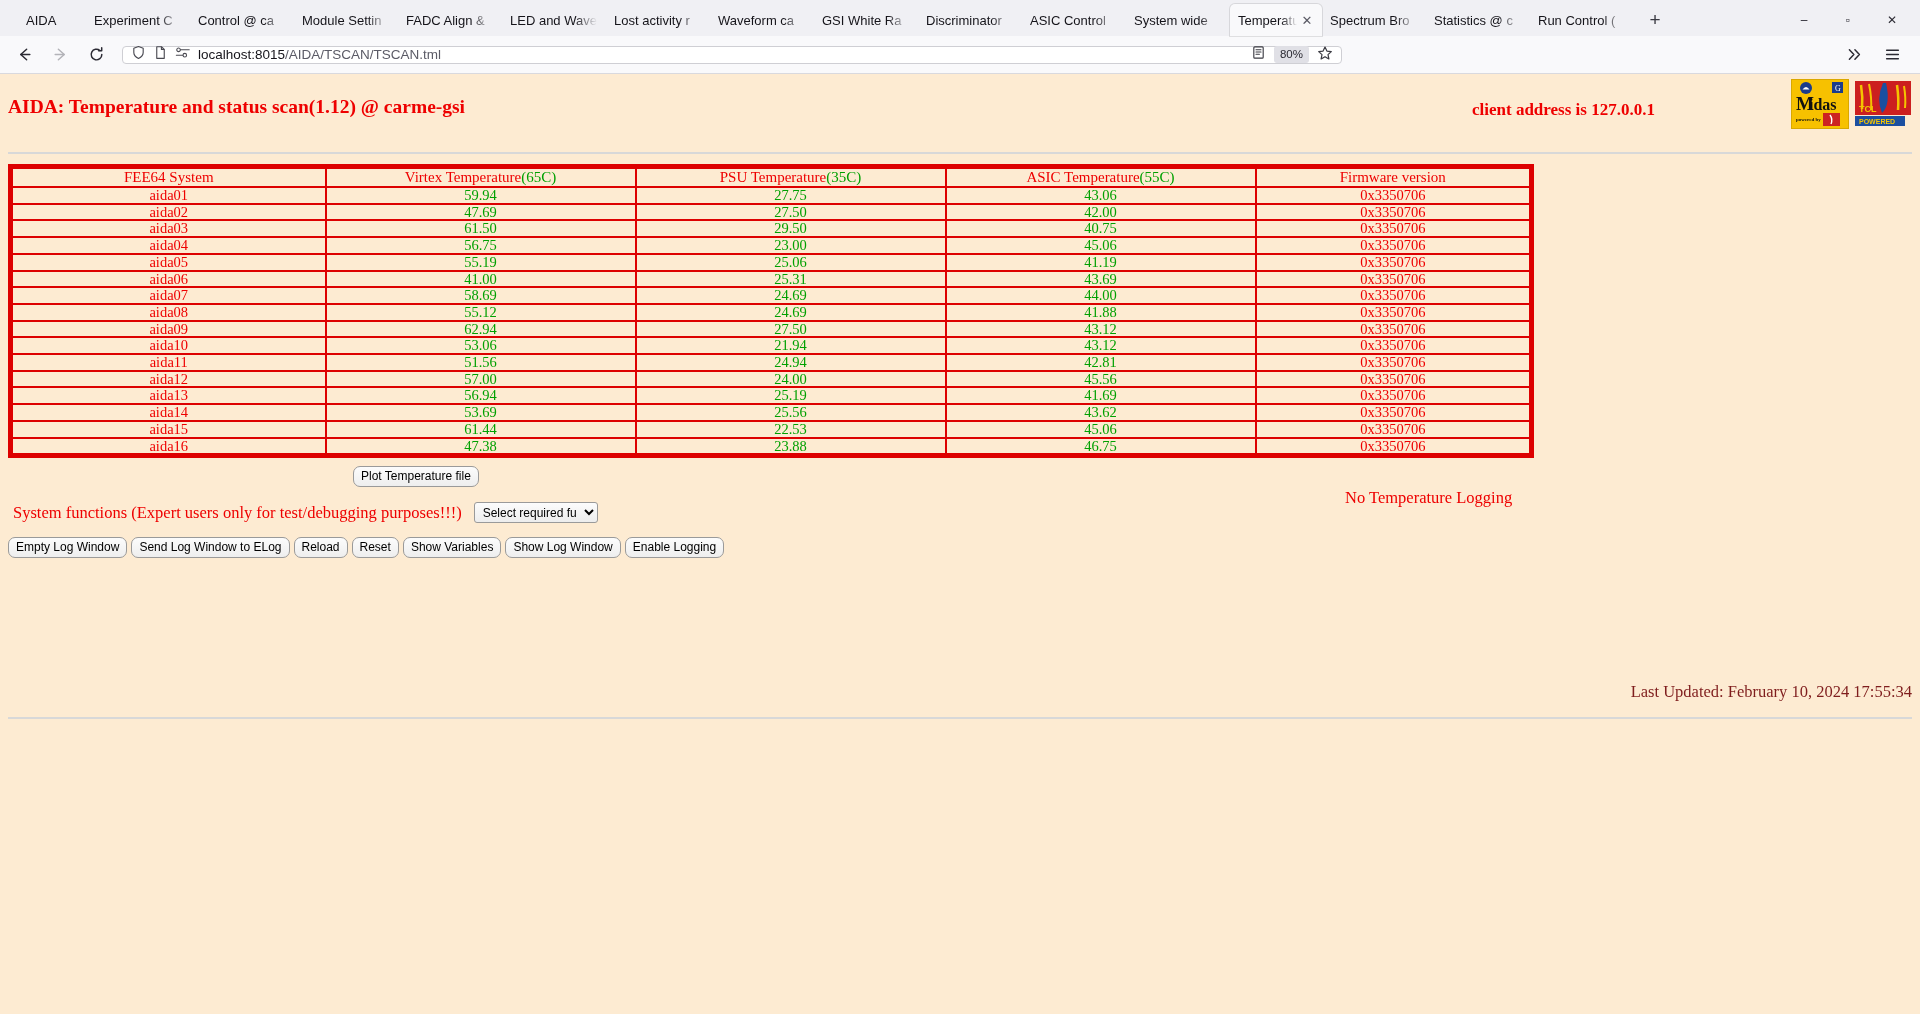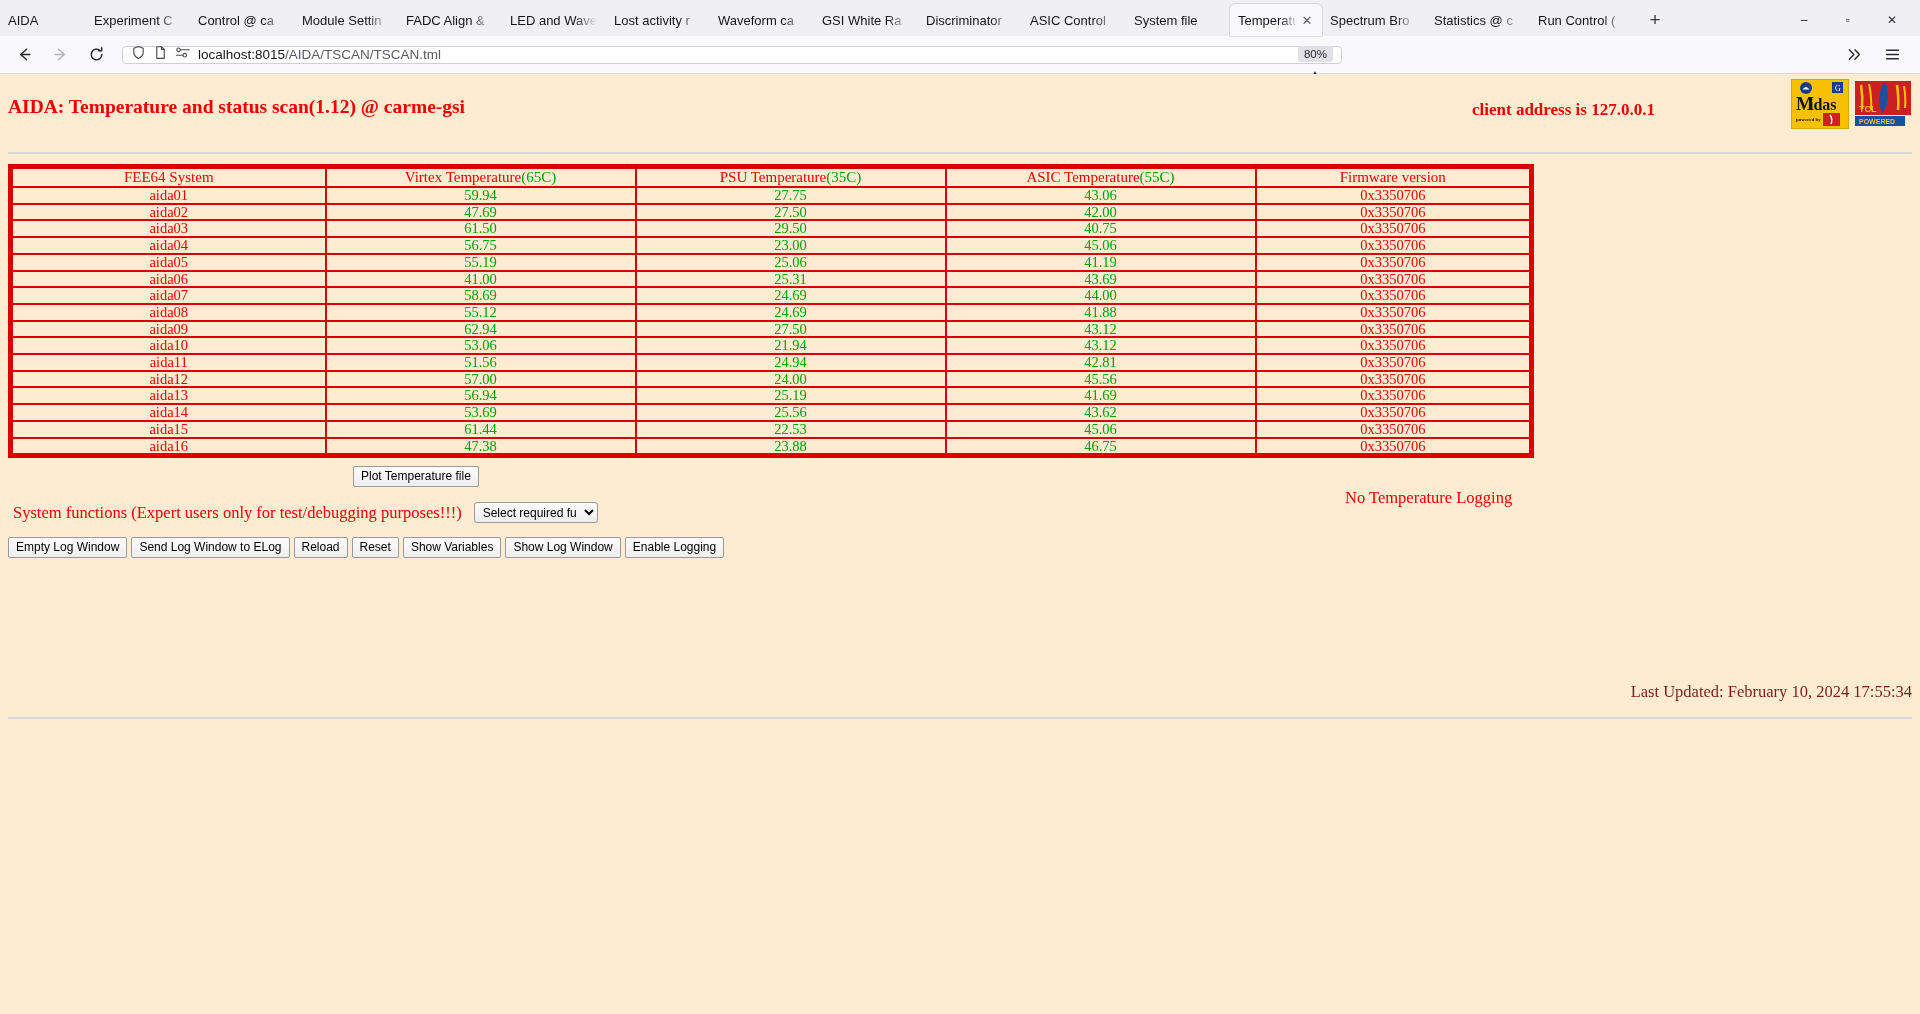--- a/index.html
+++ b/index.html
@@ -21,21 +21,21 @@
   }
   .tab {
     height: 32px; max-width: 104px; min-width: 60px; flex: 0 1 104px;
     display: flex; align-items: center;
     padding: 0 8px; margin-top: 4px;
     font-size: 13px; color: #15141a;
     border-radius: 5px 5px 0 0;
     white-space: nowrap; overflow: hidden;
     position: relative;
   }
-  .tab.firstbrand { flex: 0 0 86px; max-width: 86px; padding-left: 8px; }
+  .tab.firstbrand { flex: 0 0 86px; max-width: 86px; padding-left: 26px; }
   .tab .tab-title {
     overflow: hidden; text-overflow: clip; white-space: nowrap;
     display: block; width: 100%;
     -webkit-mask-image: linear-gradient(to right, #000 74%, transparent 99%);
     mask-image: linear-gradient(to right, #000 74%, transparent 99%);
   }
   .tab.active {
     background: #f9f9fb;
     box-shadow: 0 0 0 1px rgba(0,0,0,.10);
     max-width: 92px; flex: 0 0 92px;
@@ -73,21 +73,21 @@
   }
   .nav-btn.disabled { color: #b3b3b8; }
   #urlbar {
     flex: 0 1 1220px; height: 18px; margin: 0 10px 0 6px;
     display: flex; align-items: center; gap: 7px;
     background: #ffffff; border: 1px solid #cfcfd4;
     border-radius: 4px; padding: 0 8px;
   }
   #url-text { font-size: 13.5px; color: #5b5b66; white-space: nowrap; }
   #url-text b { color: #15141a; font-weight: 400; }
-  #urlbar-right { margin-left: auto; display: flex; align-items: center; gap: 8px; flex-direction: column; }
+  #urlbar-right { margin-left: auto; display: flex; align-items: center; gap: 8px; }
   #zoom-badge {
     font-size: 11.5px; color: #2b2a33;
     background: #e0e0e6; border-radius: 3px;
     padding: 2px 6px; line-height: 1.1;
   }
   #nav-right { margin-left: auto; display: flex; align-items: center; gap: 2px; }
 
   
   #page {
     width: 1920px; height: 940px;
@@ -144,21 +144,21 @@
   .val-red { color: #ee0000; }
   .hdr-green { color: #00a000; }
 
   
   #controls-zone { position: relative; margin-top: 8px; height: 120px; }
   #plot-btn-row { text-align: left; padding-left: 8px; }
   .btn {
     font-family: "Liberation Sans", sans-serif;
     font-size: 12px; color: #000;
     background: linear-gradient(#fcfcfc, #eeeeee);
-    border: 1px solid #9a9a9a; border-radius: 2px;
+    border: 1px solid #9a9a9a; border-radius: 7px;
     padding: 2px 7px; line-height: 15px;
     display: inline-block;
   }
   #plot-temp-btn { margin-left: 345px; }
   #no-logging {
     position: absolute; left: 1345px; top: 22px;
     color: #ee0000; font-size: 16.5px;
   }
   #sysfunc-row {
     margin-top: 15px; padding-left: 13px;
@@ -217,21 +217,21 @@
       <div class="tab">
         <span class="tab-title">GSI White Ra</span>
       </div>
       <div class="tab">
         <span class="tab-title">Discriminator</span>
       </div>
       <div class="tab">
         <span class="tab-title">ASIC Control</span>
       </div>
       <div class="tab">
-        <span class="tab-title">System file</span>
+        <span class="tab-title">System wide</span>
       </div>
       <div class="tab active">
         <span class="tab-title">Temperatur</span>
         <span class="tab-close">✕</span>
       </div>
       <div class="tab">
         <span class="tab-title">Spectrum Bro</span>
       </div>
       <div class="tab">
         <span class="tab-title">Statistics @ c</span>

